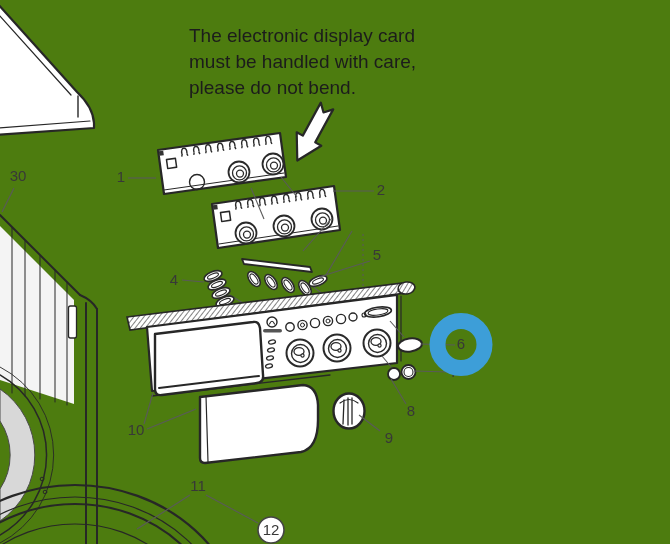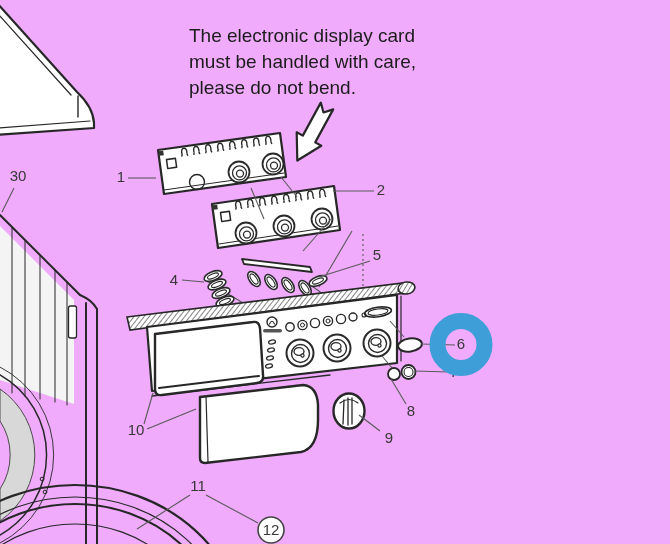--- a/index.html
+++ b/index.html
@@ -1,16 +1,16 @@
 <!DOCTYPE html>
 <html><head>
 <meta charset="utf-8">
 <style>
   html,body{margin:0;padding:0;background:#ffffff;}
-  .page{position:relative;width:670px;height:544px;background:#f0abfc;overflow:hidden;
+  .page{position:relative;width:670px;height:544px;background:#4d7c0f;overflow:hidden;
         font-family:"Liberation Sans",sans-serif;}
   svg{display:block;}
   text{font-family:"Liberation Sans",sans-serif;}
   .note-line{font-size:19px;fill:#1c1c1c;}
   .callout{font-size:15px;fill:#383838;}
   .callout-big{font-size:15px;fill:#383838;}
   .lead{stroke:#5a5a5a;stroke-width:1.1;fill:none;}
   .art{stroke:#272727;fill:none;stroke-linecap:round;stroke-linejoin:round;}
   .artw{stroke:#272727;fill:#ffffff;stroke-linecap:round;stroke-linejoin:round;}
 </style>

